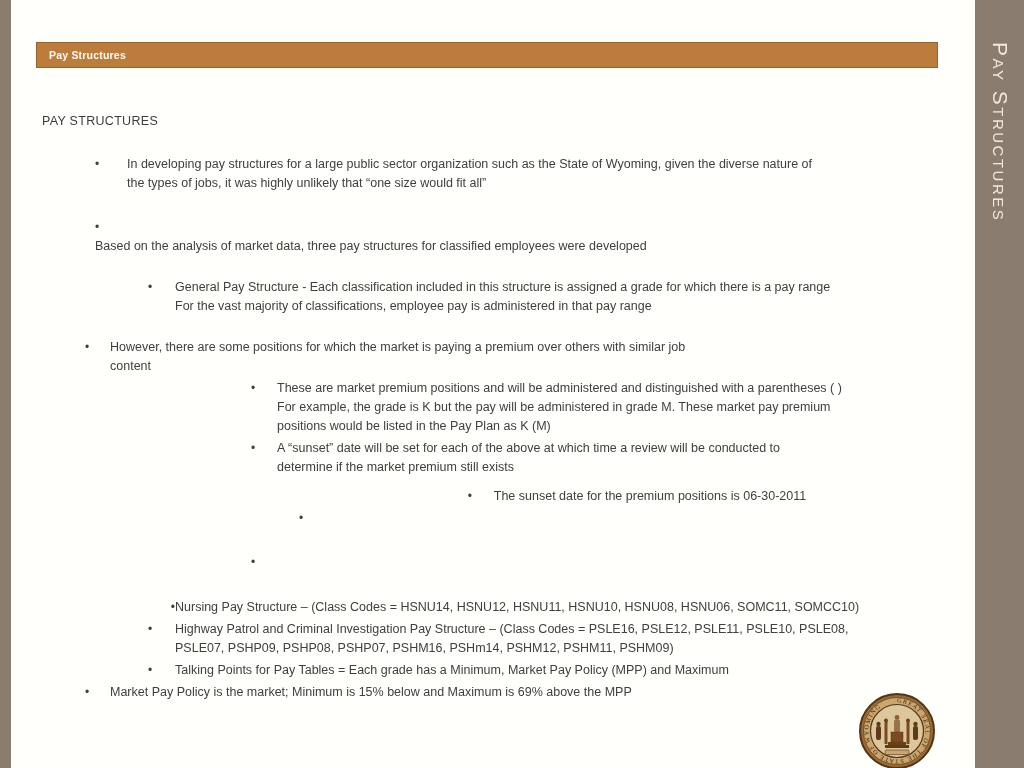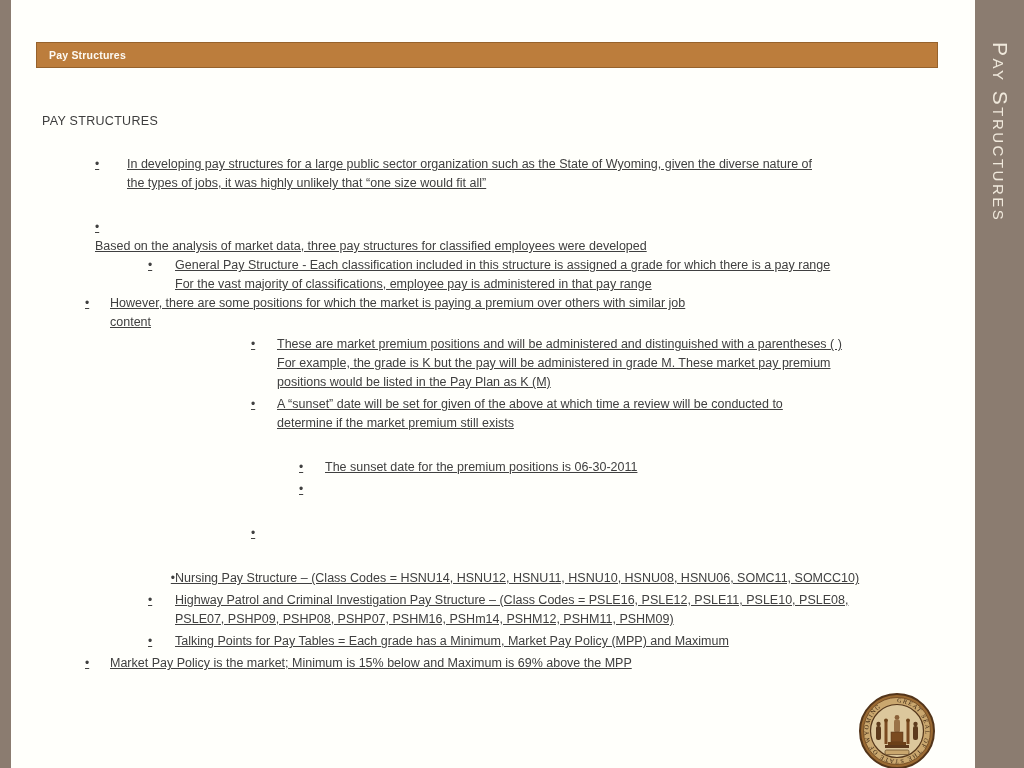--- a/index.html
+++ b/index.html
@@ -29,37 +29,37 @@
   }
   .top-bar-label { color:#fdfaf4; font-weight:bold; font-size:10.5px; letter-spacing:0.2px; }
 
   
   .heading {
     position:absolute; left:42px; top:114px;
     font-size:12.5px; color:#3d3d3d; letter-spacing:0.3px;
   }
 
   
-  .content { position:absolute; left:0; top:155px; width:975px; color:#404040;text-decoration:underline; }
+  .content { position:absolute; left:0; top:155px; width:975px; color:#404040; }
   .item { display:flex; font-size:12.5px; line-height:19px; }
   .item .bullet { flex:none; }
   .item .bullet::before { content:"\2022"; font-size:12px; }
   .item .txt { white-space:pre-line; }
 
   .lvl1 { padding-left:95px;  } .lvl1 .bullet { width:32px; }
   .lvl2 { padding-left:148px; } .lvl2 .bullet { width:27px; }
   .lvl3 { padding-left:85px; } .lvl3 .bullet { width:25px; }
   .lvl4 { padding-left:251px; } .lvl4 .bullet { width:26px; }
   .lvl5 { padding-left:299px; } .lvl5 .bullet { width:26px; }
 
   .mt3  { margin-top:3px;  }
-  .mt4  { margin-top:0;  }
+  .mt4  { margin-top:22px;  }
   .mt25 { margin-top:25px;flex-direction:column; }
   .mt26 { margin-top:26px;text-align:right; }
-  .mt27 { margin-top:25px; }
+  .mt27 { margin-top:10px;justify-content:center; }
 
   
   .seal { position:absolute; left:858px; top:692px; width:78px; height:78px; }
 </style>
 </head>
 <body>
 
 <div class="slide">
 
   <div class="strip strip-left"></div>
@@ -95,21 +95,21 @@
 content</span>
       </div>
     <div class="item lvl4 mt3">
         <span class="bullet"></span>
         <span class="txt">These are market premium positions and will be administered and distinguished with a parentheses ( )
 For example, the grade is K but the pay will be administered in grade M. These market pay premium
 positions would be listed in the Pay Plan as K (M)</span>
       </div>
     <div class="item lvl4 mt3">
         <span class="bullet"></span>
-        <span class="txt">A “sunset” date will be set for given of the above at which time a review will be conducted to
+        <span class="txt">A “sunset” date will be set for each of the above at which time a review will be conducted to
 determine if the market premium still exists</span>
       </div>
     <div class="item lvl5 mt27">
         <span class="bullet"></span>
         <span class="txt">The sunset date for the premium positions is 06-30-2011</span>
       </div>
     <div class="item lvl5 mt3">
         <span class="bullet"></span>
       </div>
     <div class="item lvl4 mt25">

